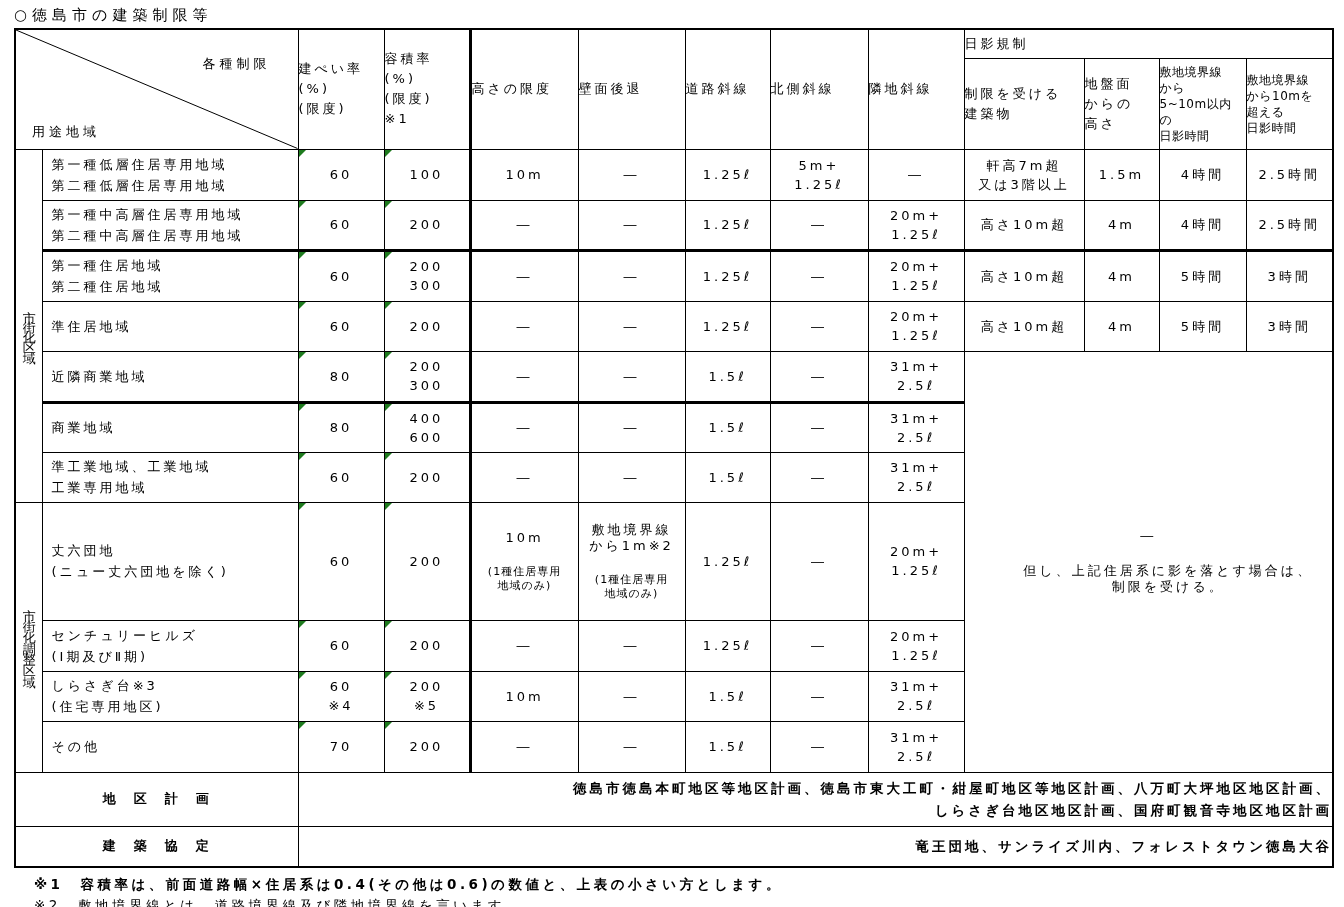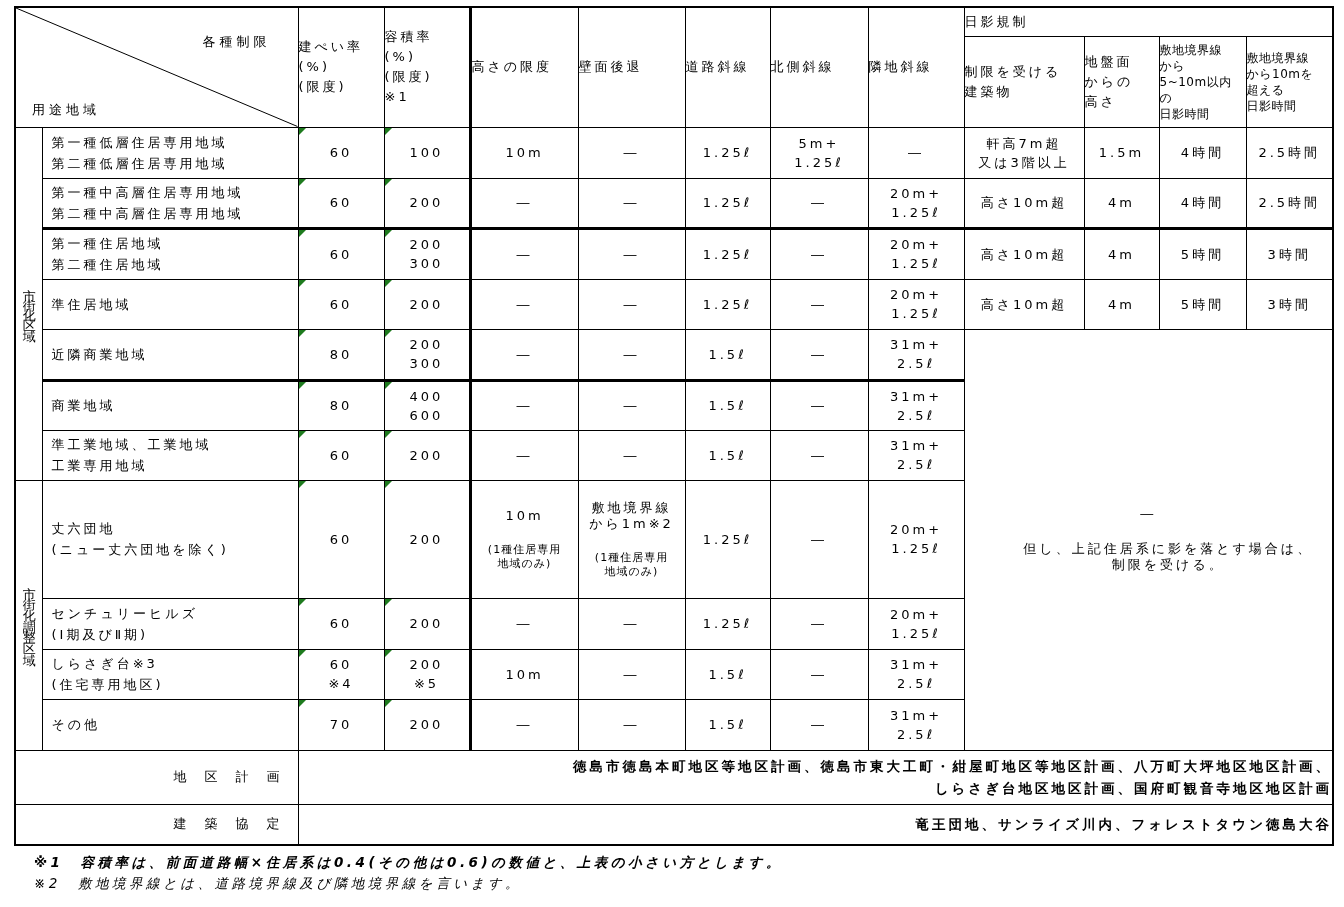--- a/index.html
+++ b/index.html
@@ -47,35 +47,36 @@
   .grp2{letter-spacing:11px;}
   .tri{
     position:absolute;top:0;left:0;width:0;height:0;
     border-top:7px solid #1e7b1e;border-right:7px solid transparent;
   }
   .main-line{display:block;line-height:17px;}
   .small{display:block;font-size:11px;letter-spacing:1px;line-height:14px;white-space:pre-line;}
   .merged{text-align:center;}
   .merged .dash{margin-bottom:20px;letter-spacing:3px;}
   .merged .note{line-height:16px;letter-spacing:3px;white-space:pre-line;padding-left:40px;}
-  .blabel{text-align:right;padding-left:16px !important;letter-spacing:18px;white-space:nowrap;}
+  .blabel{text-align:center;padding-left:16px !important;letter-spacing:18px;white-space:nowrap;font-weight:bold;}
   .bvalue{text-align:right;padding-left:8px !important;font-weight:bold;letter-spacing:3px;white-space:pre-line;line-height:22px;font-size:13.5px;}
   .corner{position:relative;}
   .corner svg{position:absolute;top:0;left:0;width:100%;height:100%;}
   .corner-top{position:absolute;top:25px;right:27px;letter-spacing:4px;}
   .corner-bottom{position:absolute;bottom:8px;left:16px;letter-spacing:4px;}
   .notes{margin-top:6px;}
-  .note-line{padding-left:20px;font-size:13.5px;letter-spacing:3.5px;line-height:21px;white-space:pre;font-style:italic;}
+  .note-line{padding-left:20px;font-size:13.5px;letter-spacing:3.5px;line-height:21px;white-space:pre;}
   .note-line.bold{font-weight:bold;}
 </style>
 </head>
 <body>
 
 <div class="page">
 
+  <div class="title">○徳島市の建築制限等</div>
 
   <table class="main">
     <colgroup>
       <col style="width:27px">
         <col style="width:256px">
         <col style="width:86px">
         <col style="width:86px">
       <col style="width:108px">
         <col style="width:107px">
         <col style="width:85px">

